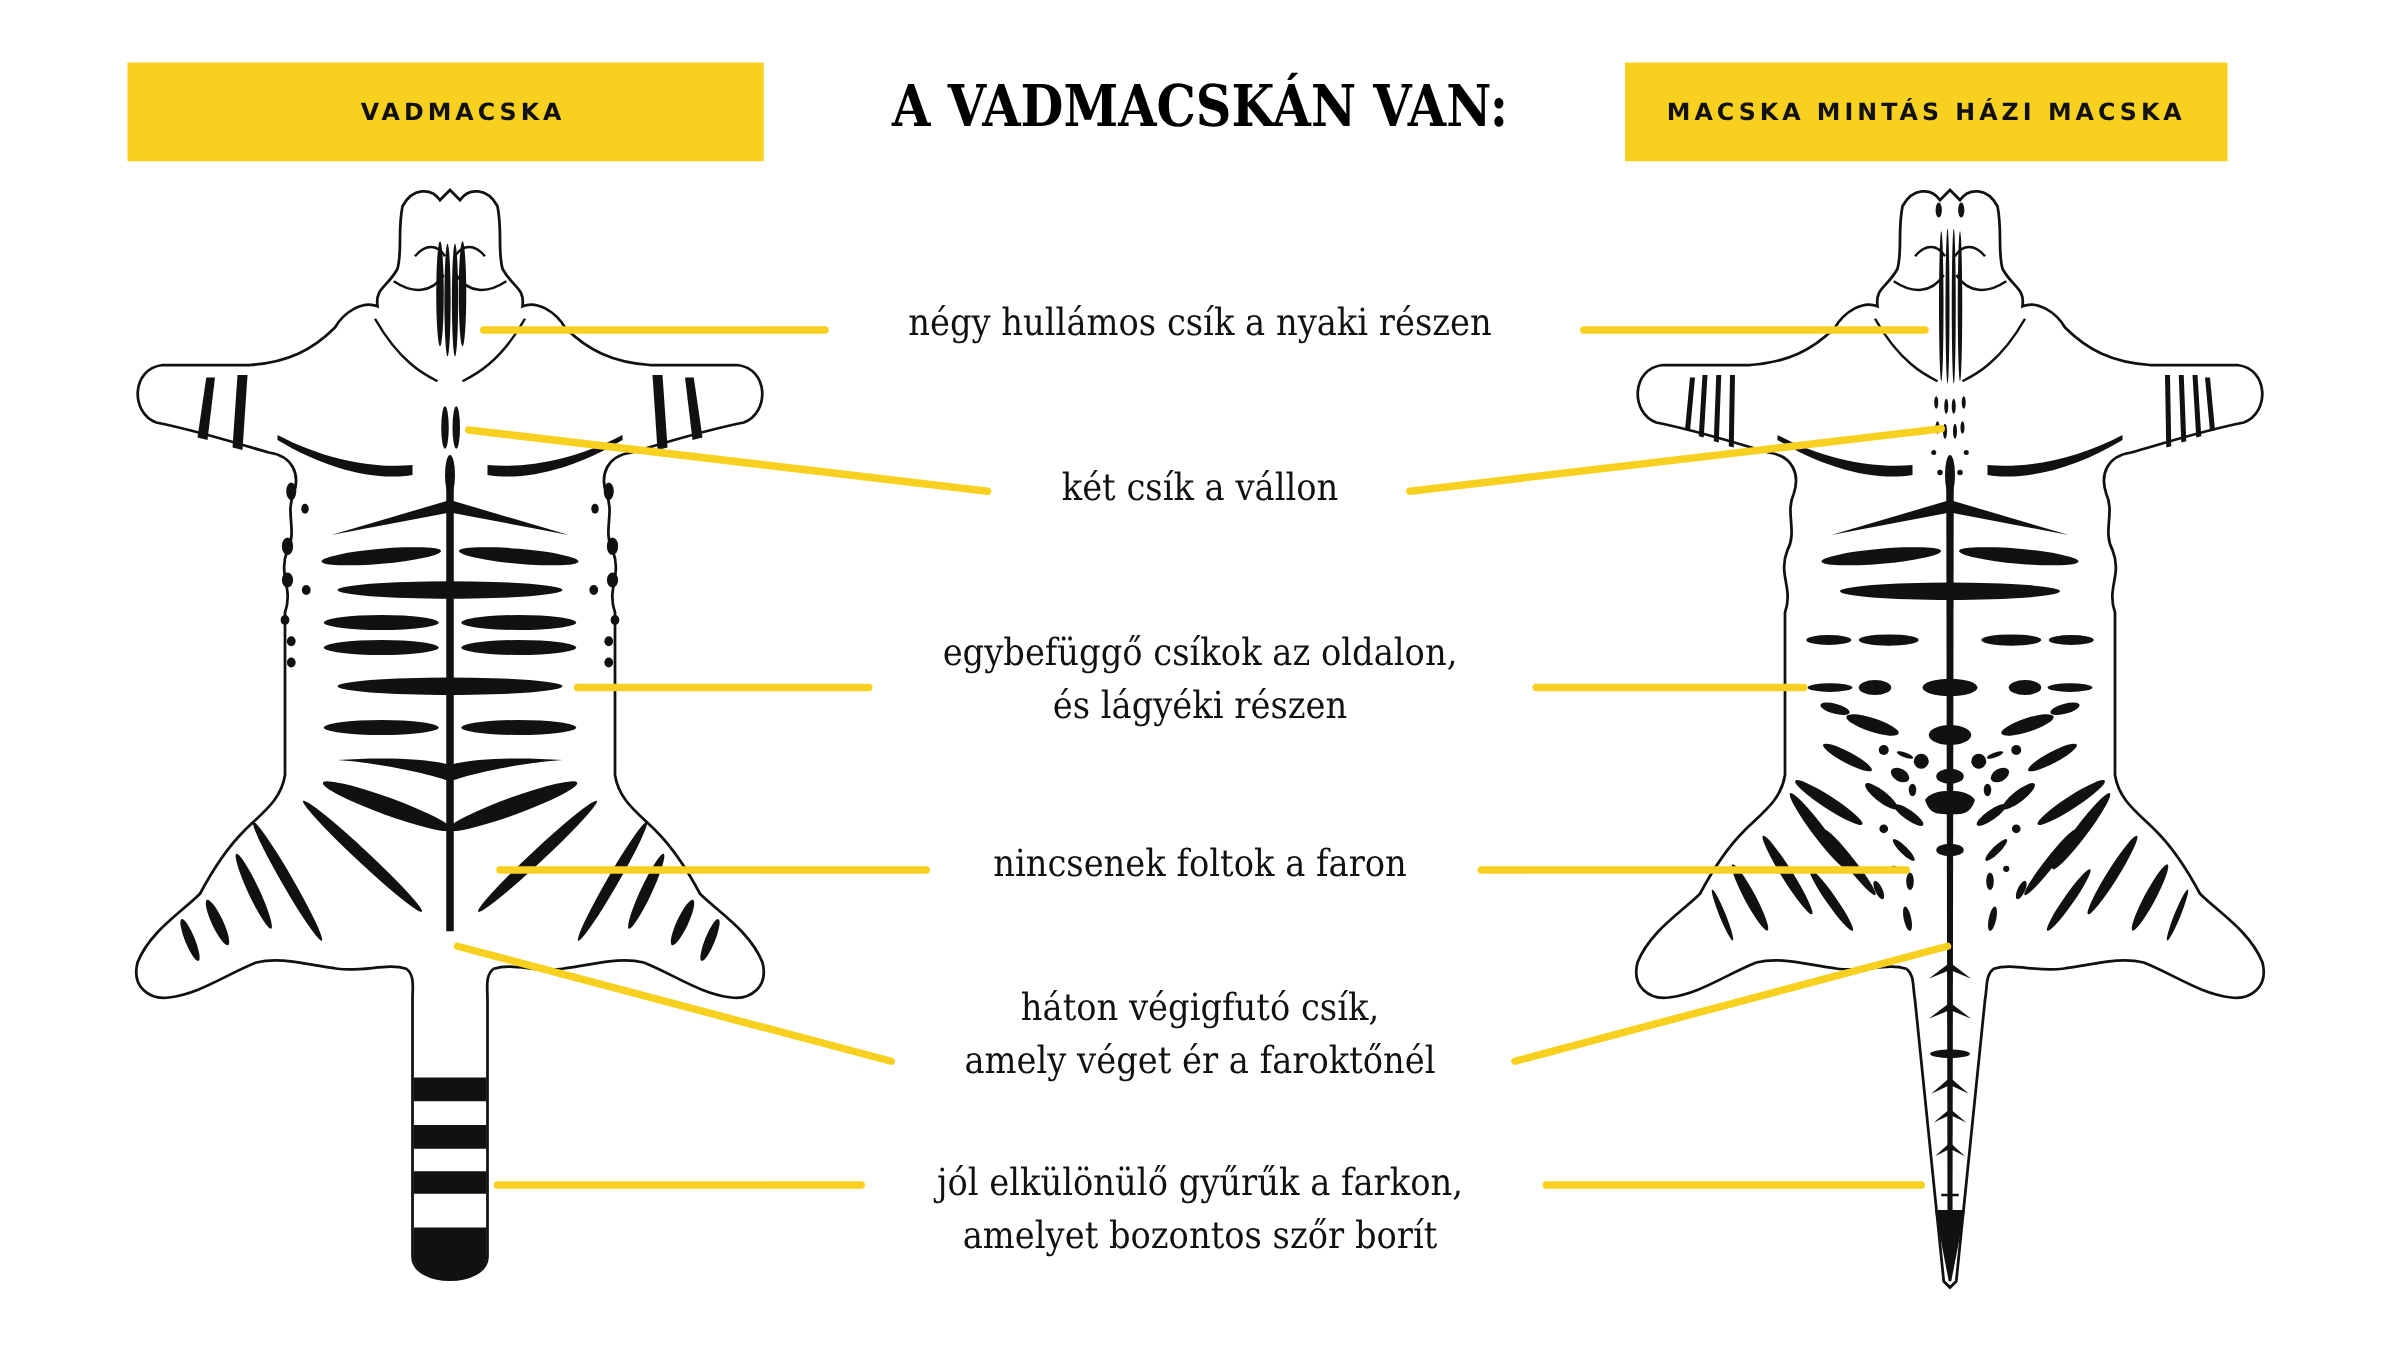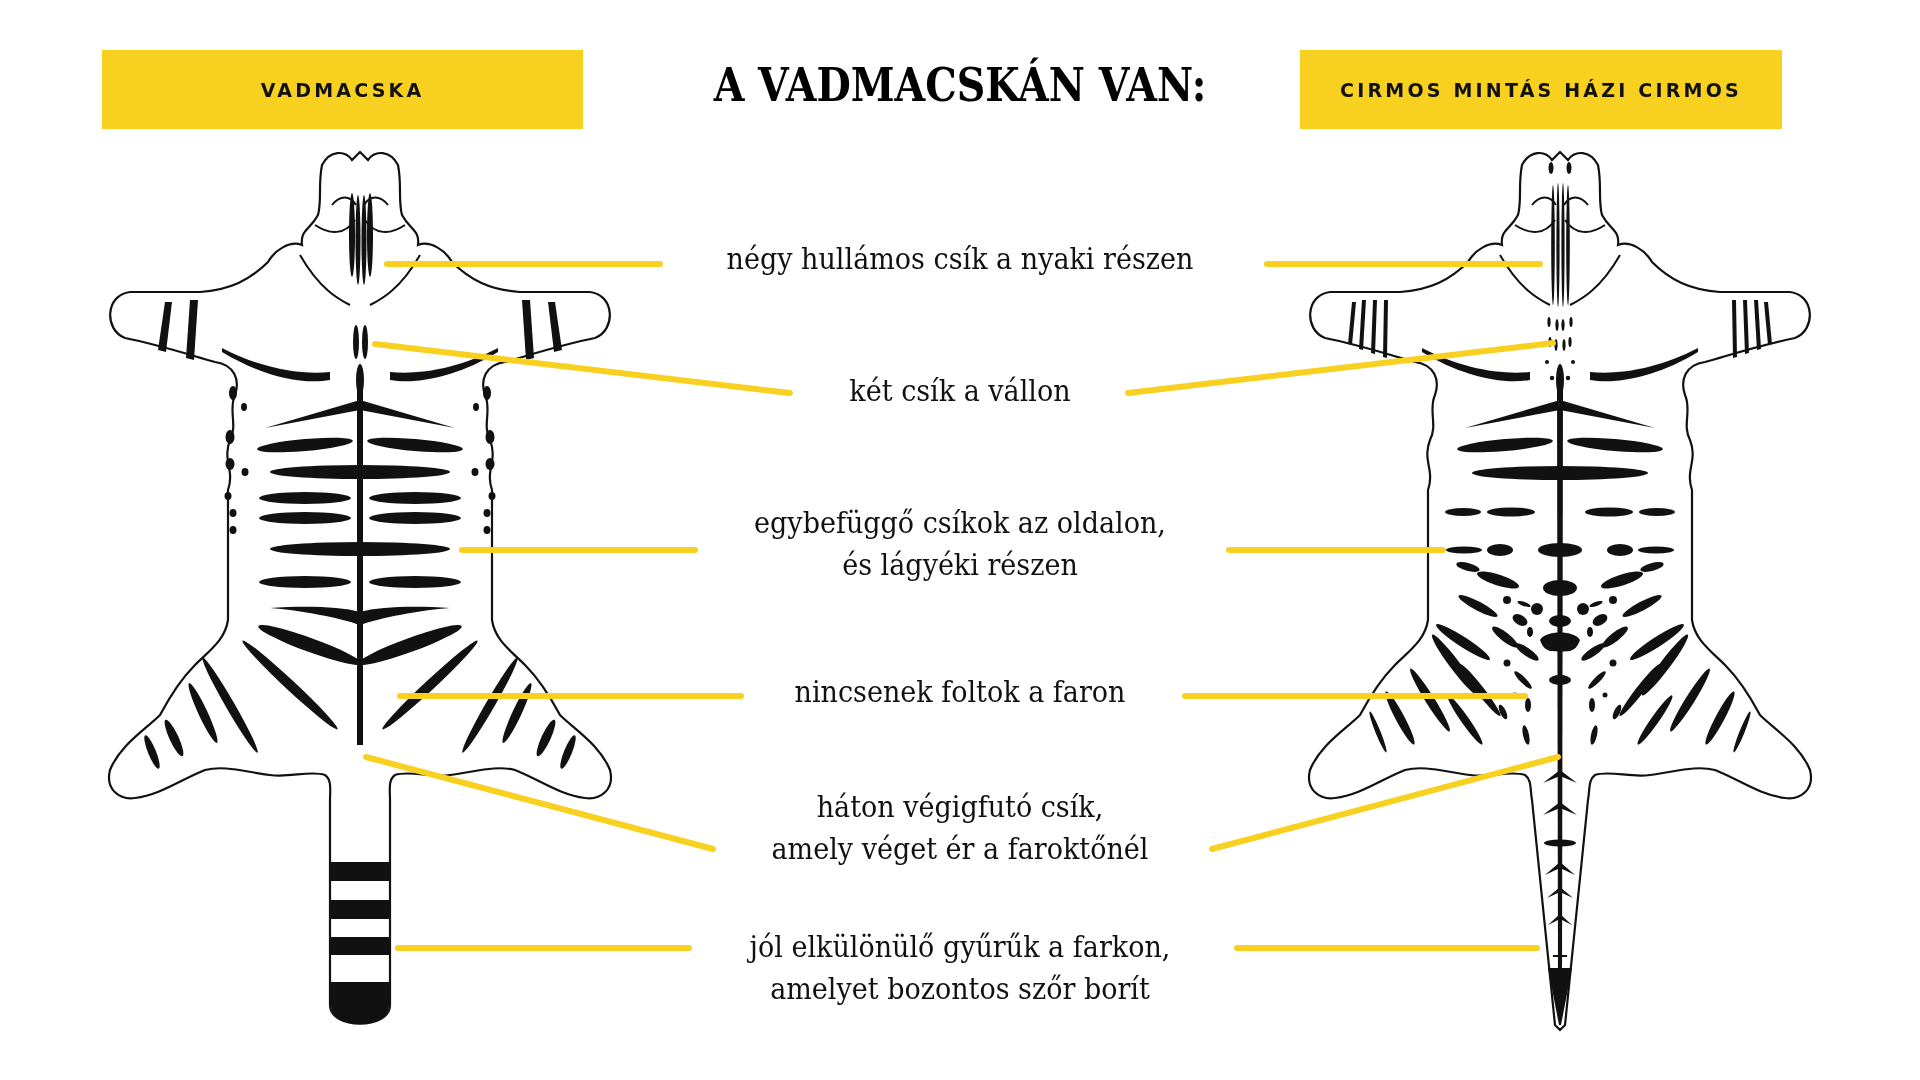--- a/index.html
+++ b/index.html
@@ -1,33 +1,33 @@
 <!DOCTYPE html>
 <html><head>
 <meta charset="utf-8">
 <style>
   html, body { margin:0; padding:0; background:#ffffff; }
   body { width:1920px; height:1080px; position:relative; overflow:hidden; font-family:"Liberation Serif", serif; color:#111; }
   .header-box { position:absolute; top:50px; height:79px; background:#F8D020; display:flex; align-items:center; justify-content:center; }
   .header-box span { font-family:"DejaVu Sans", sans-serif; font-weight:bold; font-size:19px; letter-spacing:3.2px; color:#111; }
-  #box-left { left:102px; width:481px; }
+  #box-left { left:102px; width:481px;padding-left:28px; }
   #box-right { left:1300px; width:482px; }
   #main-title { position:absolute; left:640px; width:640px; top:58px; text-align:center; font-family:"DejaVu Serif", serif; font-weight:bold; font-size:46px; letter-spacing:0px; transform:scaleX(0.86); transform-origin:center; color:#000; }
   .label { position:absolute; left:660px; width:600px; text-align:center; font-family:"DejaVu Serif", serif; font-size:30px; line-height:42px; color:#111; transform:scaleX(0.9); transform-origin:center; }
   svg#art { position:absolute; left:0; top:0; }
 </style>
 </head>
 <body>
 
 <div id="box-left" class="header-box">
   <span>VADMACSKA</span>
 </div>
 <div id="main-title">A VADMACSKÁN VAN:</div>
 <div id="box-right" class="header-box">
-  <span>CIRMOS MINTÁS HÁZI CIRMOS</span>
+  <span>MACSKA MINTÁS HÁZI MACSKA</span>
 </div>
 
 <svg id="art" width="1920" height="1080" viewBox="0 0 1920 1080">
   <defs>
 
     <ellipse id="st" cx="0" cy="0" rx="1" ry="1"></ellipse>
   </defs>
 
   <g fill="#fff" stroke="#111" stroke-width="2.2">
 

